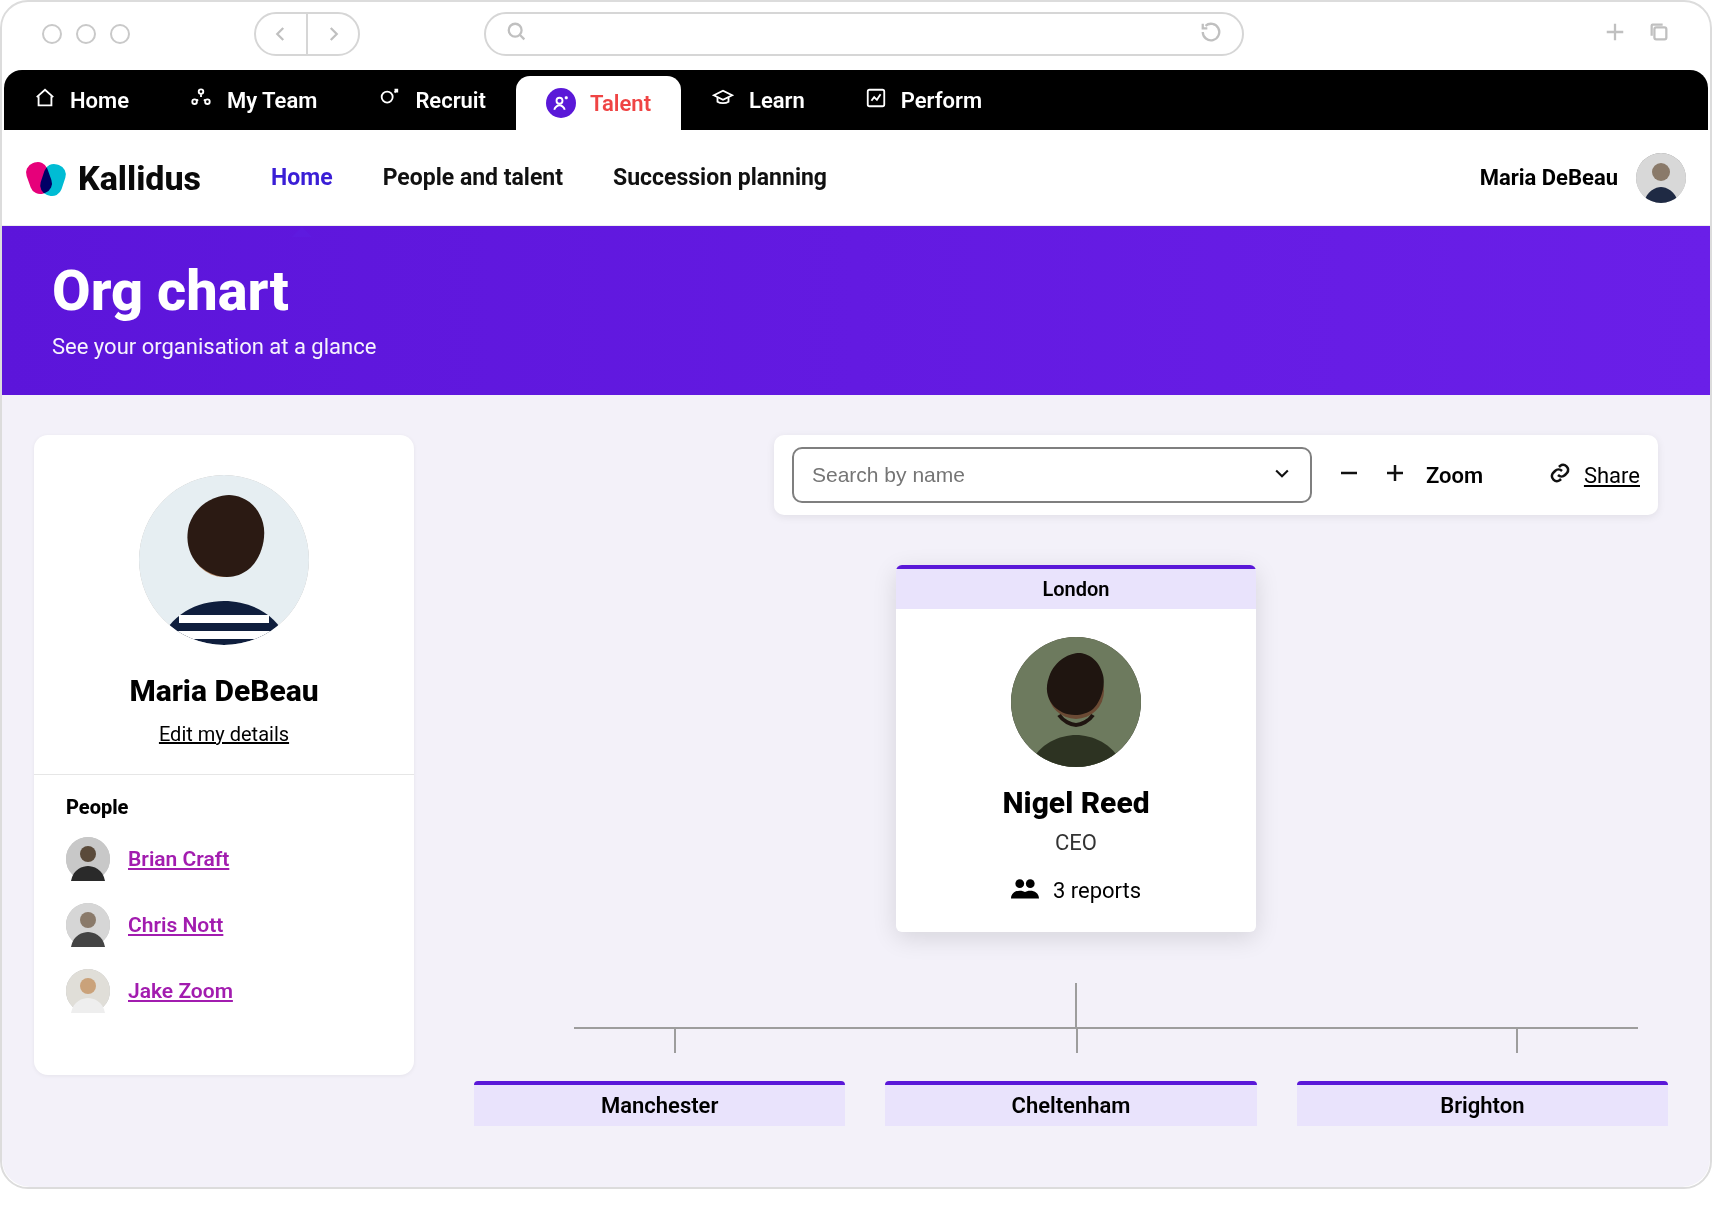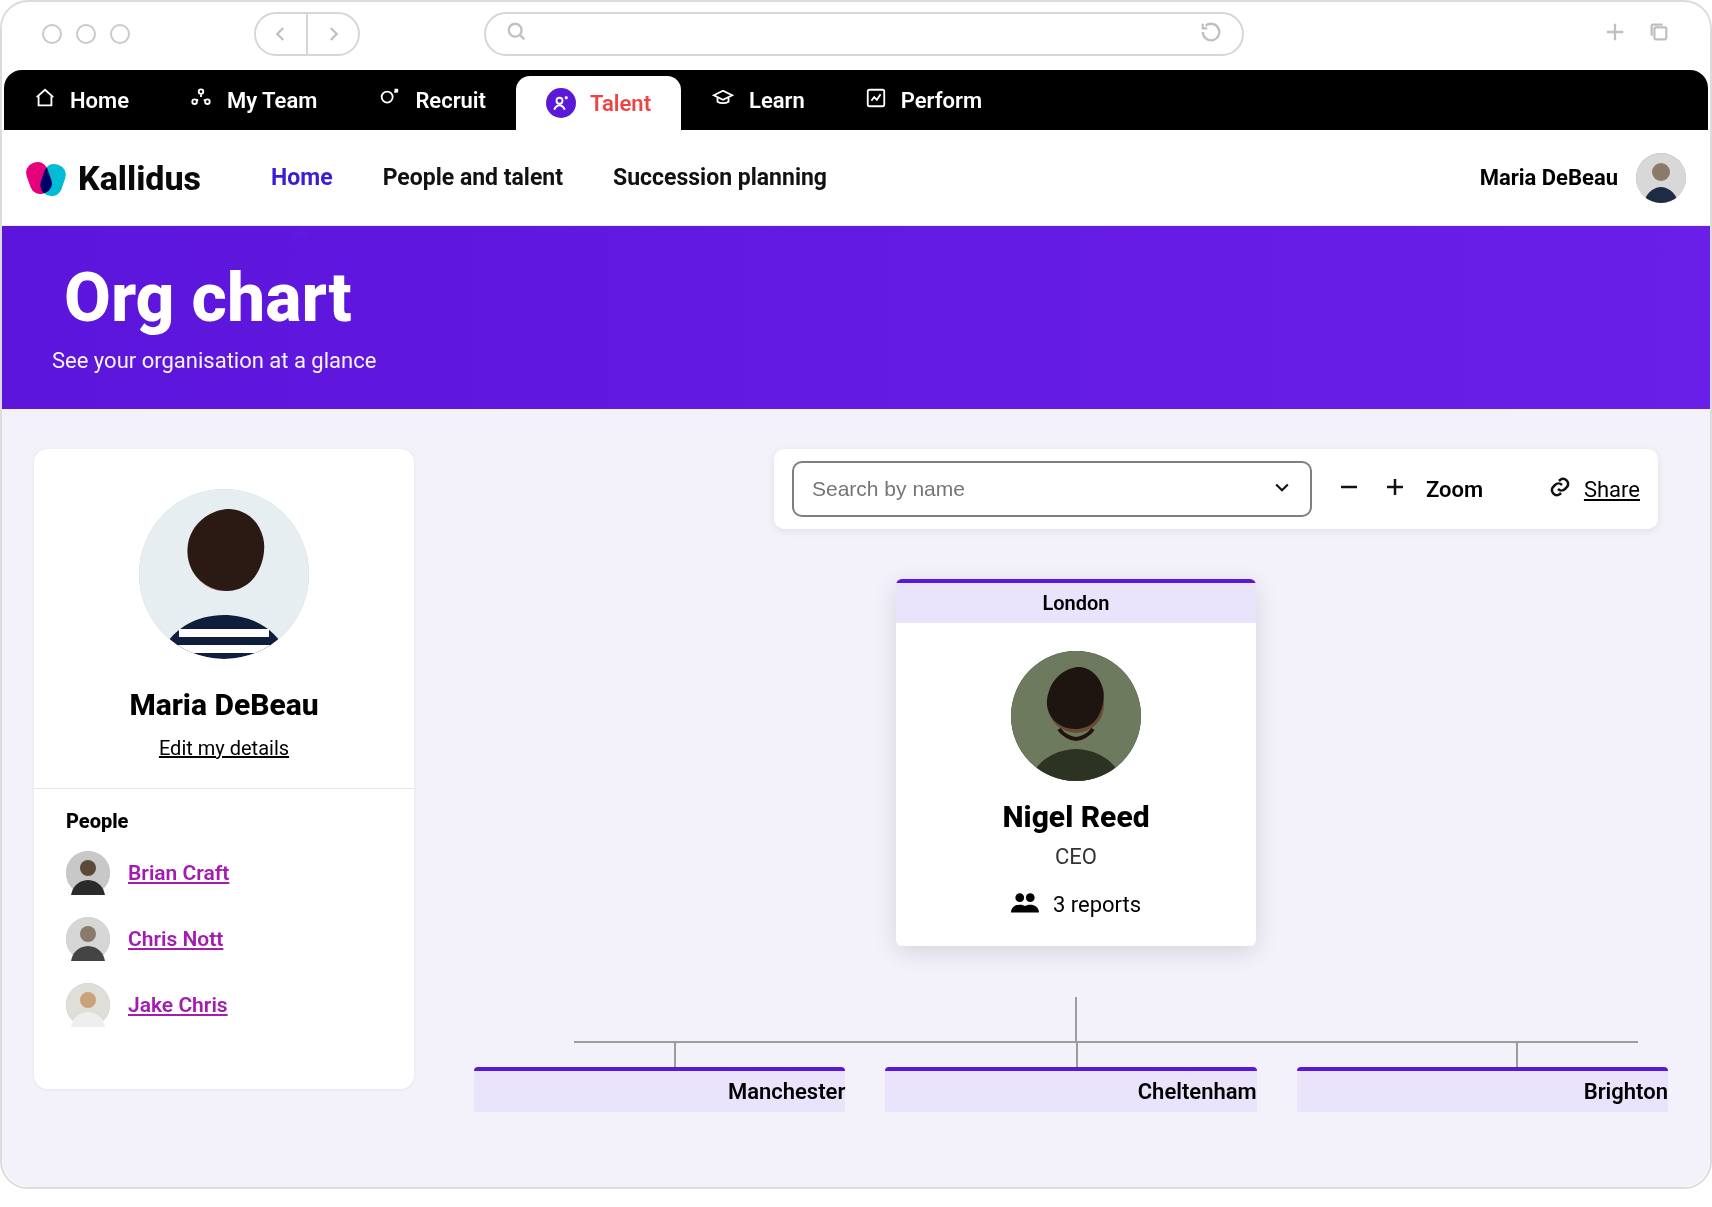--- a/index.html
+++ b/index.html
@@ -109,21 +109,21 @@
   .user-chip {
     margin-left:auto; display:flex; align-items:center; gap:18px; font-weight:700; font-size:22px;
   }
   .user-chip .avatar { width:50px; height:50px; border-radius:50%; background:linear-gradient(#9b9b9b,#c4c4c4); display:inline-flex;align-items:center;justify-content:center;overflow:hidden;}
 
   
   .banner {
     background: linear-gradient(90deg, #5c15da 0%, #6a1fe8 100%);
     color:#fff; padding: 32px 50px 36px;
   }
-  .banner h1 { font-size:68px; font-weight:800; margin-bottom:10px;margin-left:12px; }
+  .banner h1 { font-size:56px; font-weight:800; margin-bottom:10px; }
   .banner p  { font-size:22px; opacity:.95;}
 
   
   .content {
     flex:1; background:#f3f1f9; position:relative; padding: 40px 32px 0;
     display:flex; gap: 40px; overflow:hidden;
   }
 
   
   .profile-card {
@@ -205,22 +205,23 @@
   .connector-v2 { left:calc(50% + 10px); }
   .connector-v3 { right:160px; }
 
   
   .child-locs {
     position:absolute; top:618px; left:20px; right:0; display:flex; gap:40px; justify-content:space-between;
     padding: 0 10px 0 0;
   }
   .child-loc {
     flex:1; max-width: 380px; background:#e9e3fc; border-top:4px solid #5a18d8;
-    border-radius:4px 4px 0 0; font-size:22px; font-weight:600; text-align:right;
+    border-radius:4px 4px 0 0; font-size:22px; font-weight:600; text-align:center;
     padding: 8px 0;
+    margin-top: 28px;
   }
 
   .svg-avatar { width:100%; height:100%; }
 </style>
 </head>
 <body>
 
 <div class="browser-frame">
 
   <div class="browser-toolbar">
@@ -408,21 +409,21 @@
             <a>Chris Nott</a>
           </div>
           <div class="person-row">
             <span class="mini-avatar">
               <svg class="svg-avatar" viewBox="0 0 44 44">
                   <circle cx="22" cy="22" r="22" fill="#e0ded8"></circle>
                   <circle cx="22" cy="17" r="8" fill="#caa27a"></circle>
                   <path d="M5 44c2-12 12-15 17-15s15 3 17 15" fill="#eee"></path>
                 </svg>
             </span>
-            <a>Jake Chris</a>
+            <a>Jake Zoom</a>
           </div>
         </div>
       </div>
 
       <div class="canvas-pane">
 
         <div class="canvas-toolbar">
           <div class="search-wrap">
             <input placeholder="Search by name" style="">
             <span class="chev">

